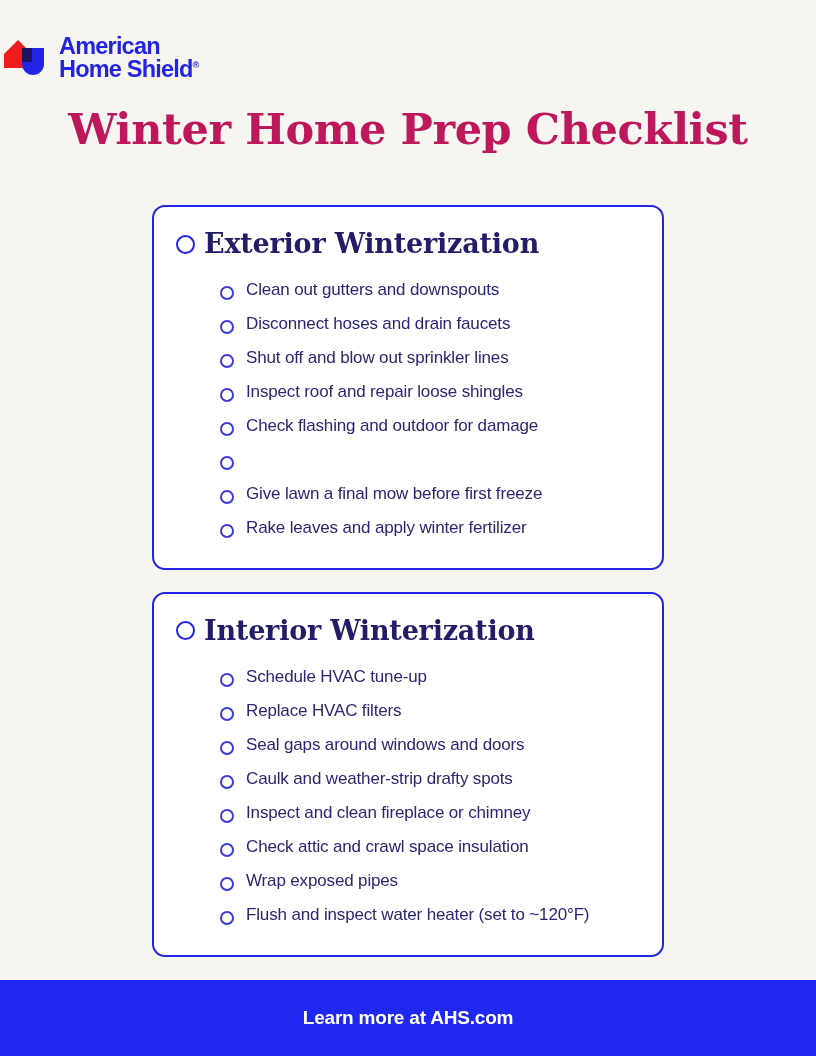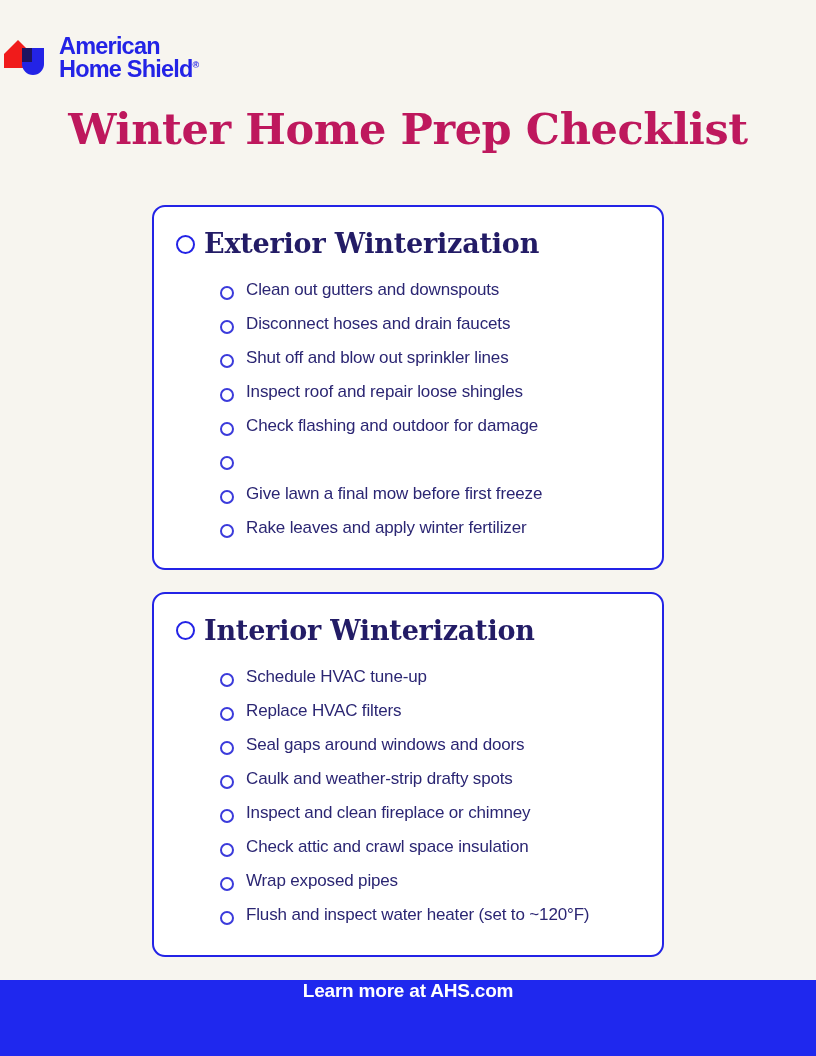--- a/index.html
+++ b/index.html
@@ -145,21 +145,21 @@
     letter-spacing: -0.15px;
     line-height: 1.25;
   }
 
   
   .footer-spacer { flex: 1 1 auto; }
   .footer {
     height: 76px;
     background: #1F28EE;
     display: flex;
-    align-items: flex-start;
+    align-items: center;
     justify-content: center;
   }
   .footer-text {
     font-family: "Liberation Sans", sans-serif;
     font-weight: 700;
     font-size: 19px;
     color: #FFFFFF;
     letter-spacing: -0.2px;
   }
 </style>

